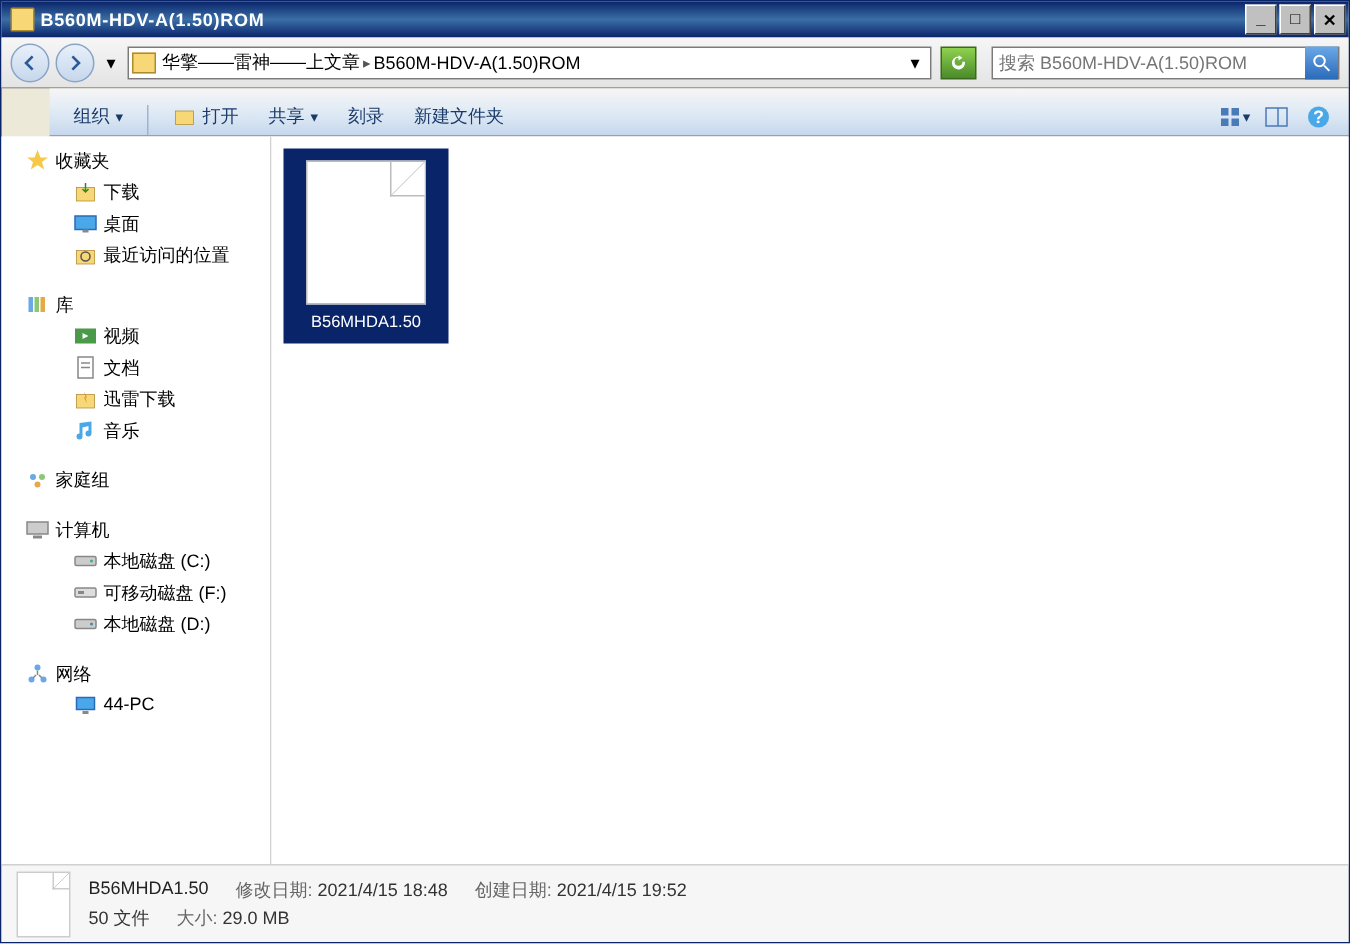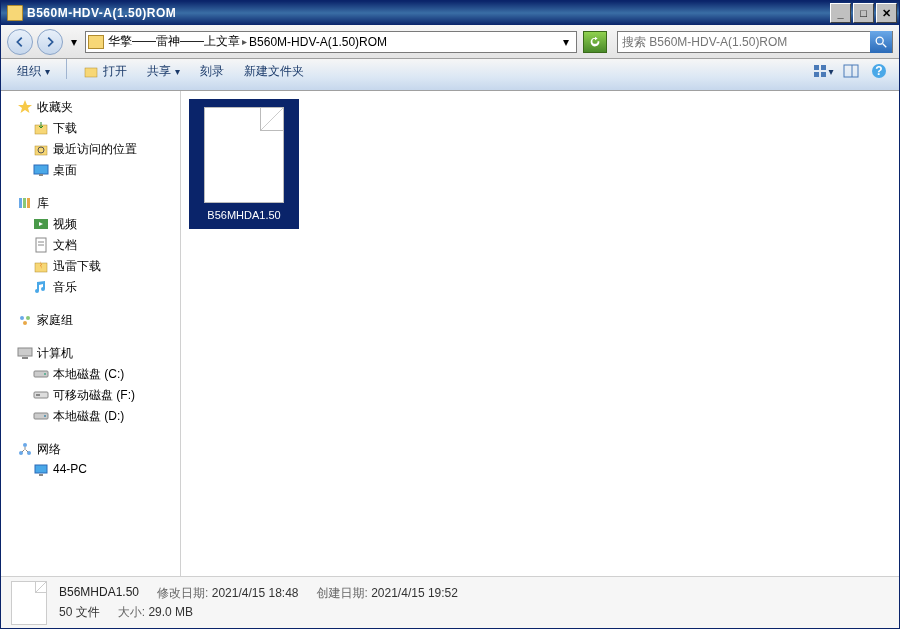--- a/index.html
+++ b/index.html
@@ -18,39 +18,39 @@
 .nav-btn { width: 26px; height: 26px; border-radius: 13px; border: 1px solid #8aa4c8; background: linear-gradient(to bottom, #e8f0fa, #c6d7ec); display: flex; align-items: center; justify-content: center; cursor: pointer; }
 .nav-btn svg { width: 14px; height: 14px; }
 .dropdown-arrow { width: 14px; height: 22px; display: flex; align-items: center; justify-content: center; cursor: pointer; }
 .addressbar { flex: 1; height: 22px; background: #fff; border: 1px solid #7a7a7a; display: flex; align-items: center; padding: 0 2px; }
 .addressbar-icon { width: 16px; height: 14px; background: #f7d776; border: 1px solid #b08b2e; margin-right: 4px; }
 .breadcrumb { display: flex; align-items: center; gap: 2px; flex: 1; }
 .crumb { display: flex; align-items: center; gap: 2px; }
 .crumb-sep { font-size: 10px; color: #555; }
 .addr-drop { width: 16px; display: flex; align-items: center; justify-content: center; cursor: pointer; }
 .refresh-btn { width: 24px; height: 22px; background: linear-gradient(to bottom, #8fd14f, #4a8a2a); border: 1px solid #3a6a1a; display: flex; align-items: center; justify-content: center; cursor: pointer; margin-left: 2px; }
-.searchbar { width: 276px; height: 22px; background: #fff; border: 1px solid #7a7a7a; margin-left: 6px; display: flex; align-items: center; }
+.searchbar { width: 232px; height: 22px; background: #fff; border: 1px solid #7a7a7a; margin-left: 6px; display: flex; align-items: center; }
 .search-input { flex: 1; border: none; outline: none; padding: 0 4px; font-size: 12px; color: #888; background: transparent; }
 .search-btn { width: 22px; height: 22px; background: linear-gradient(to bottom, #6aa8e8, #2a6ab8); display: flex; align-items: center; justify-content: center; cursor: pointer; }
 
 
-.toolbar { height: 32px; background: linear-gradient(to bottom, #f6f6f6, #dbe7f4 60%, #c6d7ec); border-bottom: 1px solid #a0a0a0; display: flex; align-items: flex-start; padding: 0 8px; gap: 4px; }
+.toolbar { height: 32px; background: linear-gradient(to bottom, #f6f6f6, #dbe7f4 60%, #c6d7ec); border-bottom: 1px solid #a0a0a0; display: flex; align-items: flex-end; padding: 0 8px; gap: 4px; margin-left: 32px; }
 .tool-item { display: flex; align-items: center; gap: 4px; padding: 4px 8px; cursor: pointer; border-radius: 2px; color: #1a3a6a; }
 .tool-drop { font-size: 10px; color: #1a3a6a; }
 .tool-sep { width: 1px; height: 20px; background: #a0b4d0; margin: 0 4px; }
 .toolbar-right { margin-left: auto; display: flex; align-items: center; gap: 4px; }
 .icon-btn { width: 24px; height: 24px; display: flex; align-items: center; justify-content: center; cursor: pointer; border-radius: 2px; }
 
 
 .body { flex: 1; display: flex; background: #fff; overflow: hidden; }
 .sidebar { width: 180px; border-right: 1px solid #d0d0d0; background: #fff; padding: 6px 0; overflow-y: auto; }
 .tree-group { margin-bottom: 12px; }
 .tree-item { display: flex; align-items: flex-start; gap: 4px; padding: 2px 6px; cursor: pointer; }
 .tree-item.level1 { padding-left: 16px; }
-.tree-item.level2 { padding-left: 32px; }
+.tree-item.level2 { padding-left: 48px; }
 .tree-icon { width: 16px; height: 16px; flex-shrink: 0; }
 
 .content { flex: 1; padding: 8px; display: flex; align-items: flex-start; background: #fff; }
 .file-item { width: 110px; display: flex; flex-direction: column; align-items: center; padding: 8px; cursor: pointer; }
 .file-item.selected { background: #0a246a; color: #fff; }
 .file-thumb { width: 80px; height: 96px; background: #fff; border: 1px solid #bbb; position: relative; margin-bottom: 6px; }
 .file-thumb::before { content: ""; position: absolute; top: 0; right: 0; width: 22px; height: 22px; background: linear-gradient(135deg, transparent 48%, #ccc 50%, #fff 52%); border-left: 1px solid #bbb; border-bottom: 1px solid #bbb; }
 .file-label { font-size: 11px; text-align: center; word-break: break-all; }
 
 
@@ -185,31 +185,31 @@
         </div>
         <div class="tree-item level2">
           <svg class="tree-icon" viewBox="0 0 16 16">
               <rect x="2" y="5" width="12" height="9" class="ico-folder"></rect>
               <path d="M8 2v6m-2-2 2 2 2-2" stroke="#2a8a2a" fill="none"></path>
             </svg>
           <span>下载</span>
         </div>
         <div class="tree-item level2">
           <svg class="tree-icon" viewBox="0 0 16 16">
+              <rect x="1" y="3" width="14" height="9" fill="#4aa8e8" stroke="#2a6ab8"></rect>
+              <rect x="6" y="12" width="4" height="2" fill="#888"></rect>
+            </svg>
+          <span>桌面</span>
+        </div>
+        <div class="tree-item level2">
+          <svg class="tree-icon" viewBox="0 0 16 16">
               <rect x="2" y="5" width="12" height="9" class="ico-folder"></rect>
               <circle cx="8" cy="9" r="3" fill="none" stroke="#555"></circle>
             </svg>
           <span>最近访问的位置</span>
-        </div>
-        <div class="tree-item level2">
-          <svg class="tree-icon" viewBox="0 0 16 16">
-              <rect x="1" y="3" width="14" height="9" fill="#4aa8e8" stroke="#2a6ab8"></rect>
-              <rect x="6" y="12" width="4" height="2" fill="#888"></rect>
-            </svg>
-          <span>桌面</span>
         </div>
       </div>
 
       <div class="tree-group">
         <div class="tree-item level1">
           <svg class="tree-icon" viewBox="0 0 16 16">
               <rect x="2" y="3" width="3" height="10" fill="#6aa8e8"></rect>
               <rect x="6" y="3" width="3" height="10" fill="#8ac878"></rect>
               <rect x="10" y="3" width="3" height="10" fill="#e8a848"></rect>
             </svg>

